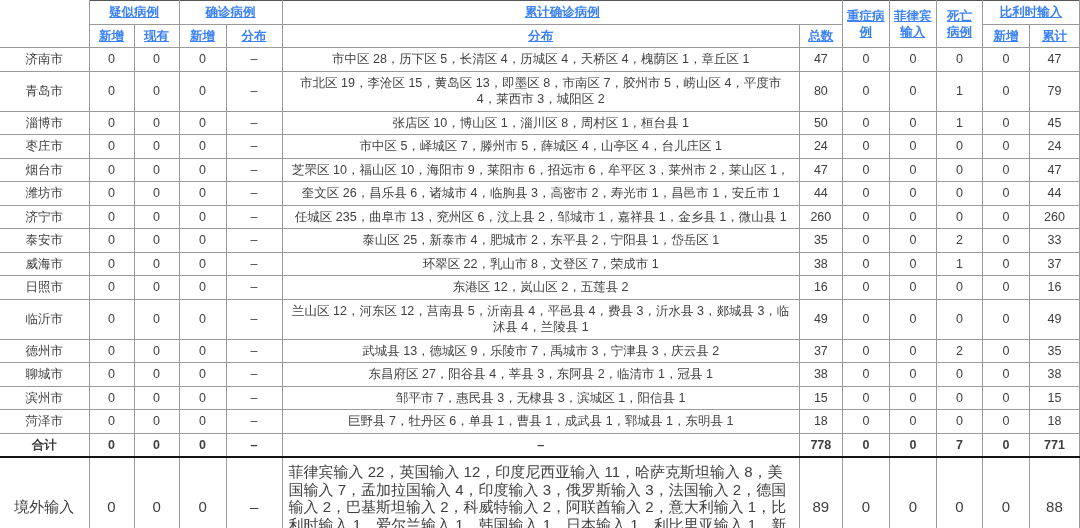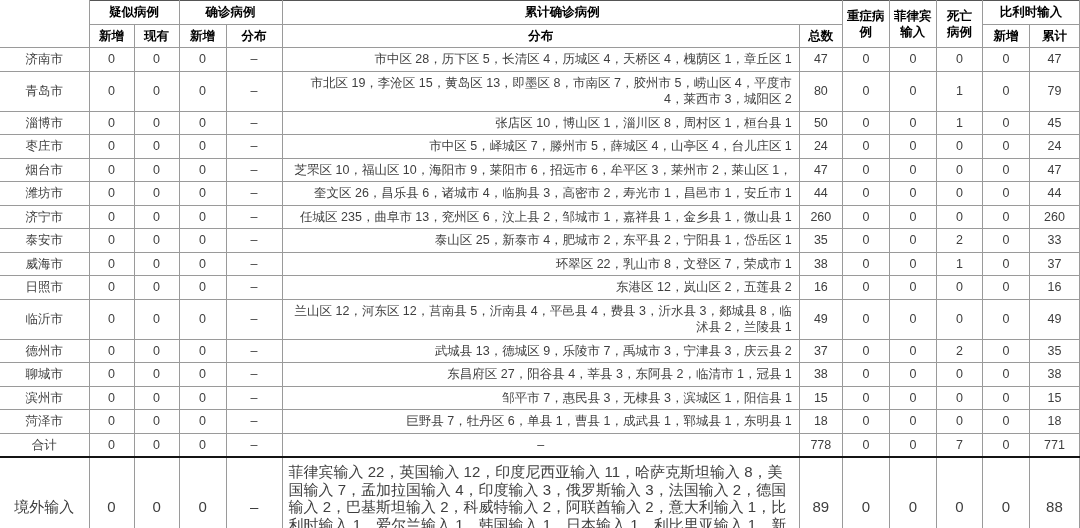--- a/index.html
+++ b/index.html
@@ -24,40 +24,41 @@
     line-height: 16.5px;
     padding: 3px 4px;
     text-align: center;
     vertical-align: middle;
     color: #3e3e3e;
     overflow: hidden;
     word-break: break-all;
   }
   thead th {
     font-weight: bold;
-    color: #000000;
+    color: #3b82f6;
     border-top-color: #555555;
+    text-decoration: underline;
   }
   th.corner {
     border-top: none;
     border-left: none;
   }
   tbody td:first-child,
   thead tr:first-child th:first-child {
     border-left: none;
   }
   td.col-cumulative_dist {
-    text-align: right;
+    text-align: center;
     padding: 3px 7px;
   }
   tr.row-total td.col-cumulative_dist {
     text-align: center;
   }
   tr.row-total td {
-    font-weight: normal;
+    font-weight: bold;
   }
   tr.row-overseas td {
     font-size: 15px;
     line-height: 17.5px;
     padding: 5px 6px;
     border-top: 2px solid #141414;
     border-bottom: 2px solid #141414;
   }
   tr.row-overseas td.col-cumulative_dist {
     text-align: left;
@@ -243,21 +244,21 @@
         <td class="col-death">0</td>
         <td class="col-discharged_new">0</td>
         <td class="col-discharged_cum">16</td>
       </tr>
       <tr class="row-city">
         <td class="col-name">临沂市</td>
         <td class="col-suspected_new">0</td>
         <td class="col-suspected_current">0</td>
         <td class="col-confirmed_new">0</td>
         <td class="col-confirmed_dist">–</td>
-        <td class="col-cumulative_dist">兰山区 12，河东区 12，莒南县 5，沂南县 4，平邑县 4，费县 3，沂水县 3，郯城县 8，临沭县 2，兰陵县 1</td>
+        <td class="col-cumulative_dist">兰山区 12，河东区 12，莒南县 5，沂南县 4，平邑县 4，费县 3，沂水县 3，郯城县 3，临沭县 4，兰陵县 1</td>
         <td class="col-cumulative_total">49</td>
         <td class="col-severe">0</td>
         <td class="col-critical">0</td>
         <td class="col-death">0</td>
         <td class="col-discharged_new">0</td>
         <td class="col-discharged_cum">49</td>
       </tr>
       <tr class="row-city">
         <td class="col-name">德州市</td>
         <td class="col-suspected_new">0</td>

